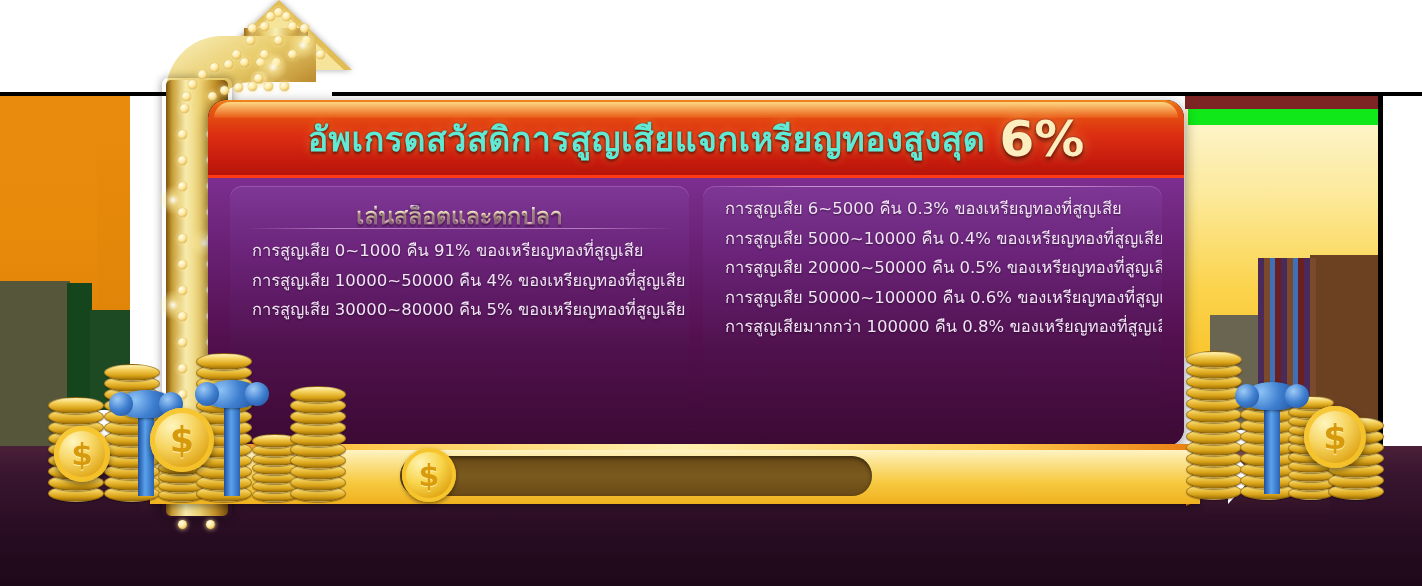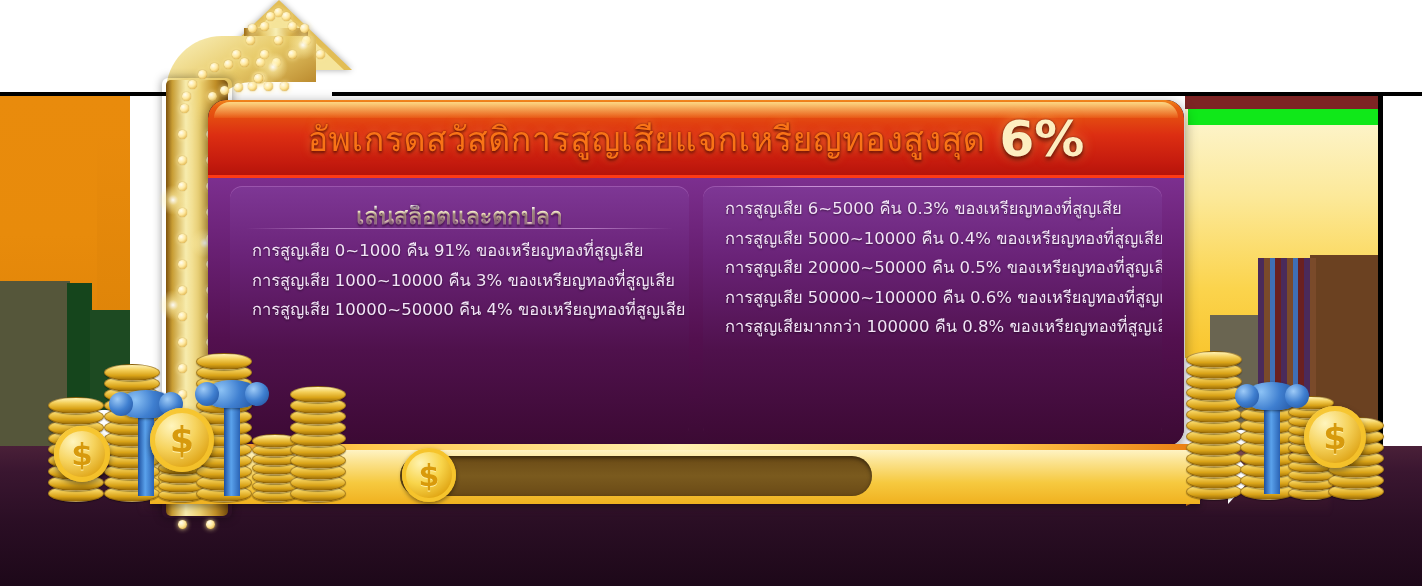--- a/index.html
+++ b/index.html
@@ -64,21 +64,21 @@
   
   .card{position:absolute;left:208px;top:100px;width:976px;height:346px;border-radius:18px;
       background:#3b0a33;box-shadow:0 4px 14px rgba(0,0,0,.45);overflow:hidden;}
   .card-header{position:absolute;left:0;top:0;width:976px;height:78px;border-radius:18px 18px 0 0;
       background:linear-gradient(180deg,#f0871c 0%,#e85a10 10%,#dc2e12 45%,#c51b0e 80%,#b31209 100%);
       box-shadow:inset 0 -3px 0 #ff3a15;}
   .card-header-gloss{position:absolute;left:6px;top:2px;width:964px;height:16px;border-radius:16px 16px 0 0;
       background:linear-gradient(180deg,rgba(255,230,150,.85) 0%,rgba(255,150,40,.18) 100%);}
   .title{position:absolute;left:0;top:0;width:976px;height:78px;display:flex;align-items:center;
       justify-content:center;gap:14px;}
-  .title-main{font-size:34px;font-weight:normal;color:#f97316;letter-spacing:.5px;line-height:1;
+  .title-main{font-size:34px;font-weight:bold;color:#5eead4;letter-spacing:.5px;line-height:1;
       text-shadow:0 0 2px #7a1a06,0 2px 3px rgba(80,10,0,.85),0 0 10px rgba(255,200,80,.5);}
   .title-pct{font-size:50px;font-weight:bold;color:#fdeec0;line-height:1;
       text-shadow:0 0 2px #7a1a06,0 3px 4px rgba(80,10,0,.85),0 0 12px rgba(255,210,100,.55);}
 
   .card-body{position:absolute;left:0;top:78px;width:976px;height:268px;
       background:linear-gradient(180deg,#7c2f8f 0%,#6a2175 25%,#53104f 60%,#3b0a33 100%);
       padding:0;}
   .cols{position:absolute;left:22px;top:8px;width:932px;height:252px;display:flex;gap:14px;}
   .col{flex:1;border-radius:12px;position:relative;overflow:hidden;
       background:linear-gradient(180deg,#7e3795 0%,#6a2378 28%,#4f114c 65%,#3d0a35 100%);
@@ -259,22 +259,22 @@
     <div class="card-body">
       <div class="cols">
 
         <div class="col">
           <div class="col-head">
             <span class="col-head-text">เล่นสล็อตและตกปลา</span>
           </div>
           <div class="col-div"></div>
           <ul class="col-list">
             <li>การสูญเสีย 0~1000 คืน 91% ของเหรียญทองที่สูญเสีย</li>
-            <li>การสูญเสีย 1000~10000 คืน 3% ของเหรียญทองที่สูญเสีย</li>
             <li>การสูญเสีย 10000~50000 คืน 4% ของเหรียญทองที่สูญเสีย</li>
+            <li>การสูญเสีย 30000~80000 คืน 5% ของเหรียญทองที่สูญเสีย</li>
           </ul>
         </div>
 
         <div class="col">
           <div class="col-div"></div>
           <ul class="col-list">
             <li>การสูญเสีย 6~5000 คืน 0.3% ของเหรียญทองที่สูญเสีย</li>
             <li>การสูญเสีย 5000~10000 คืน 0.4% ของเหรียญทองที่สูญเสีย</li>
             <li>การสูญเสีย 20000~50000 คืน 0.5% ของเหรียญทองที่สูญเสีย</li>
             <li>การสูญเสีย 50000~100000 คืน 0.6% ของเหรียญทองที่สูญเสีย</li>

